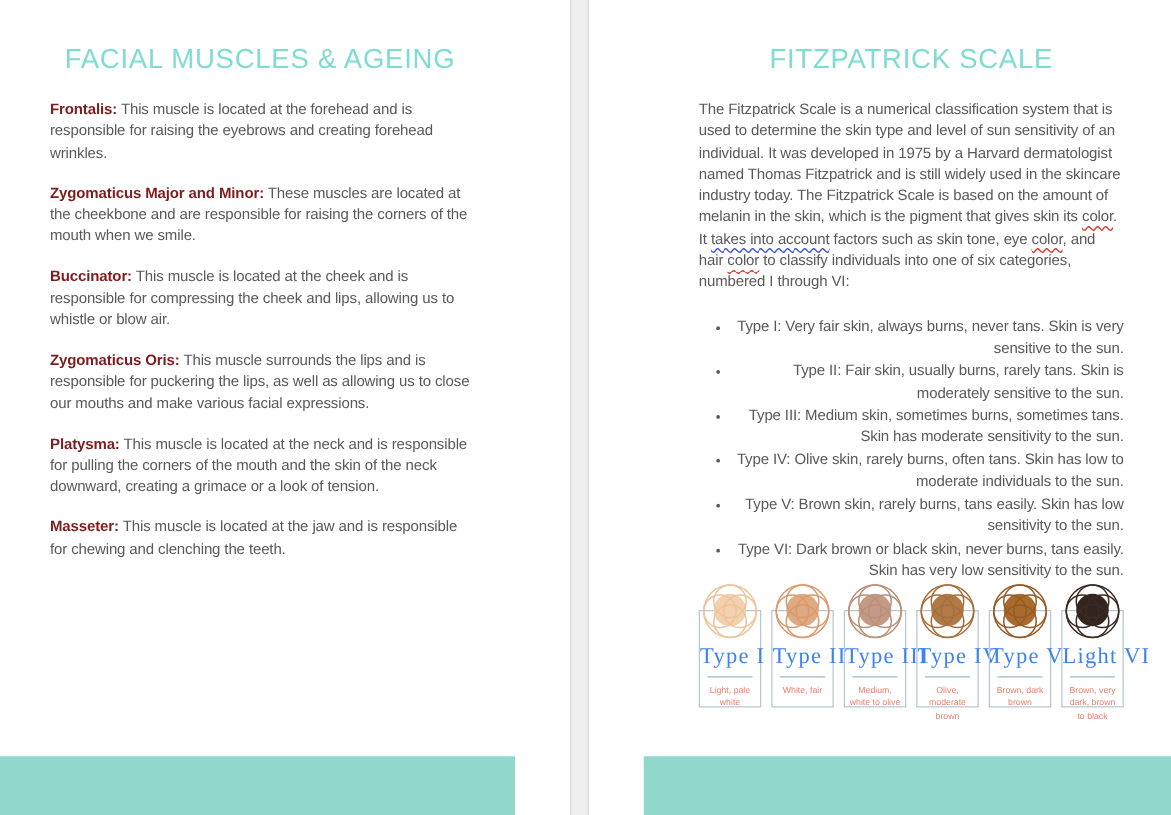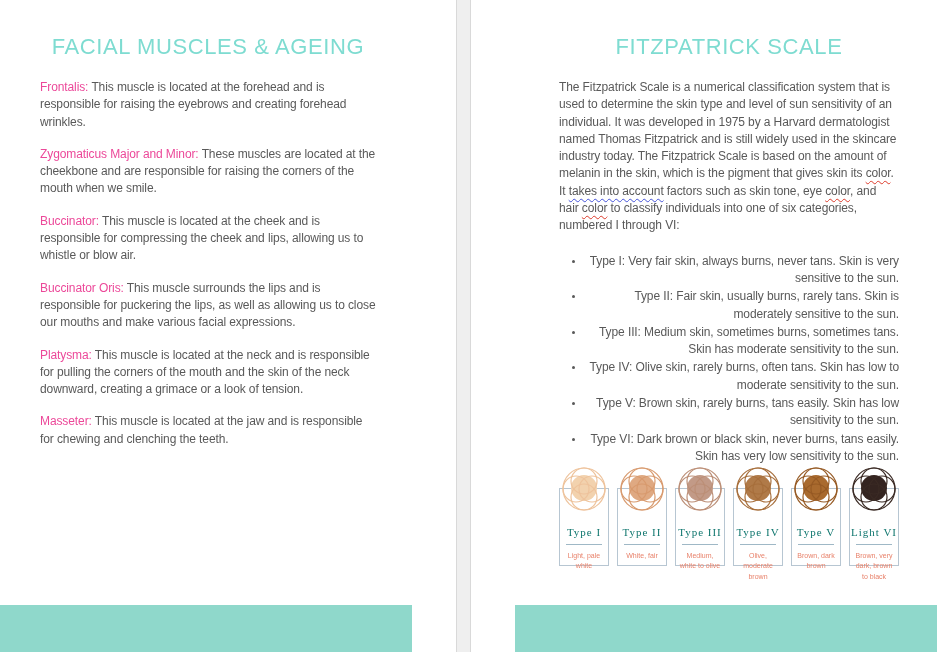--- a/index.html
+++ b/index.html
@@ -28,21 +28,21 @@
     text-align: center;
     letter-spacing: 0.6px;
     margin: 34px 0 19px 0;
   }
   .para {
     font-size: 12px;
     line-height: 17.3px;
     letter-spacing: -0.1px;
     margin: 0 0 15px 0;
   }
-  .para b { font-weight: 400; color: #ec4899; }
+  .para b { font-weight: 700; color: #7f1d1d; }
   .bullets {
     margin: 18px 0 0 12px;
     padding-left: 14px;
     text-align: right;
   }
   .bullet {
     font-size: 12px;
     line-height: 17.3px;
     letter-spacing: -0.1px;
     margin: 0 0 1px 0;
@@ -80,25 +80,24 @@
   }
   .card-rect {
     border: 1px solid #b7c6d2;
     height: 78px;
     background: transparent;
     padding-top: 25px;
     text-align: center;
   }
   .card-label {
     font-family: "Liberation Serif", serif;
-    font-size: 11px;
-    color: #0f766e;
+    font-size: 18px;
+    color: #3b82f6;
     letter-spacing: 1px;
     white-space: nowrap;
-    margin-top: 12px;
   }
   .card-divider {
     width: 36px;
     border-top: 1px solid #9fb8c6;
     margin: 6px auto 6px auto;
   }
   .card-desc {
     font-size: 7px;
     line-height: 1.45;
     color: #e8826b;
@@ -121,21 +120,21 @@
       <h1 class="page-title">FACIAL MUSCLES &amp; AGEING</h1>
       <div>
 
           <div class="para"><b>Frontalis:</b> <span>This muscle is located at the forehead and is responsible for raising the eyebrows and creating forehead wrinkles.</span></div>
 
 
           <div class="para"><b>Zygomaticus Major and Minor:</b> <span>These muscles are located at the cheekbone and are responsible for raising the corners of the mouth when we smile.</span></div>
 
           <div class="para"><b>Buccinator:</b> <span>This muscle is located at the cheek and is responsible for compressing the cheek and lips, allowing us to whistle or blow air.</span></div>
 
-          <div class="para"><b>Buccinator Oris:</b> <span>This muscle surrounds the lips and is responsible for puckering the lips, as well as allowing us to close our mouths and make various facial expressions.</span></div>
+          <div class="para"><b>Zygomaticus Oris:</b> <span>This muscle surrounds the lips and is responsible for puckering the lips, as well as allowing us to close our mouths and make various facial expressions.</span></div>
 
           <div class="para"><b>Platysma:</b> <span>This muscle is located at the neck and is responsible for pulling the corners of the mouth and the skin of the neck downward, creating a grimace or a look of tension.</span></div>
 
           <div class="para"><b>Masseter:</b> <span>This muscle is located at the jaw and is responsible for chewing and clenching the teeth.</span></div>
         </div>
     </div>
     <div class="page-footer"></div>
   </section>
 
   <div class="spine"></div>
@@ -144,21 +143,21 @@
     <div class="content right-content">
       <h1 class="page-title">FITZPATRICK SCALE</h1>
       <div class="para">
         
       <span class="plain">The Fitzpatrick Scale is a numerical classification system that is used to determine the skin type and level of sun sensitivity of an individual. It was developed in 1975 by a Harvard dermatologist named Thomas Fitzpatrick and is still widely used in the skincare industry today. The Fitzpatrick Scale is based on the amount of melanin in the skin, which is the pigment that gives skin its </span><span class="spell">color</span><span class="plain">. It </span><span class="grammar">takes into account</span><span class="plain"> factors such as skin tone, eye </span><span class="spell">color</span><span class="plain">, and hair </span><span class="spell">color</span><span class="plain"> to classify individuals into one of six categories, numbered I through VI:</span></div>
       <ul class="bullets">
 
       <li class="bullet">Type I: Very fair skin, always burns, never tans. Skin is very sensitive to the sun.</li>
           <li class="bullet">Type II: Fair skin, usually burns, rarely tans. Skin is moderately sensitive to the sun.</li>
           <li class="bullet">Type III: Medium skin, sometimes burns, sometimes tans. Skin has moderate sensitivity to the sun.</li>
-          <li class="bullet">Type IV: Olive skin, rarely burns, often tans. Skin has low to moderate sensitivity to the sun.</li>
+          <li class="bullet">Type IV: Olive skin, rarely burns, often tans. Skin has low to moderate individuals to the sun.</li>
           <li class="bullet">Type V: Brown skin, rarely burns, tans easily. Skin has low sensitivity to the sun.</li>
           <li class="bullet">Type VI: Dark brown or black skin, never burns, tans easily. Skin has very low sensitivity to the sun.</li>
         </ul>
       <div class="cards">
 
           <div class="card">
             <svg class="rosette" viewBox="0 0 44 44" width="44" height="44" xmlns="http://www.w3.org/2000/svg">
               <circle cx="22" cy="21" r="13" fill="#f2d2ae"></circle>
               <g fill="none" stroke-width="1.2">
                 <circle cx="22" cy="14" r="13" stroke="#eec39c"></circle>

